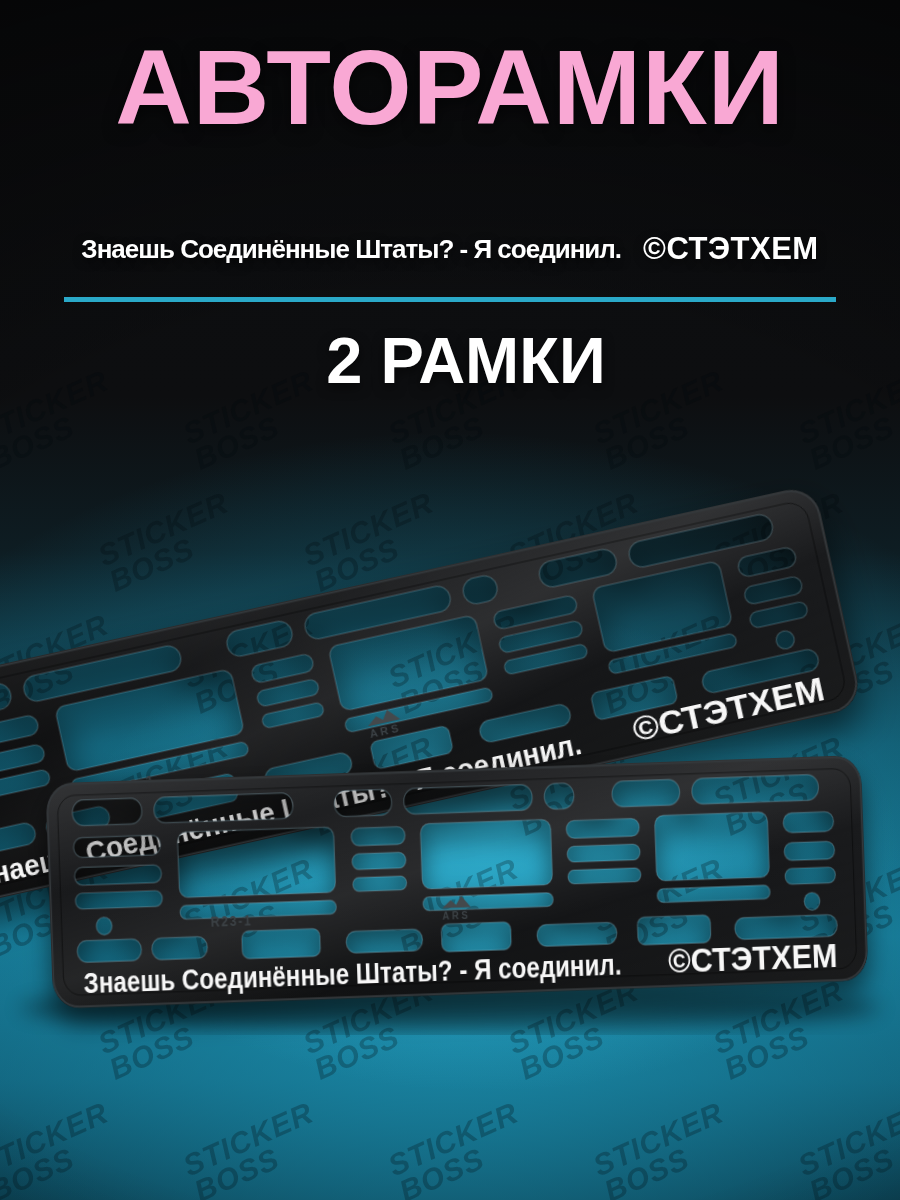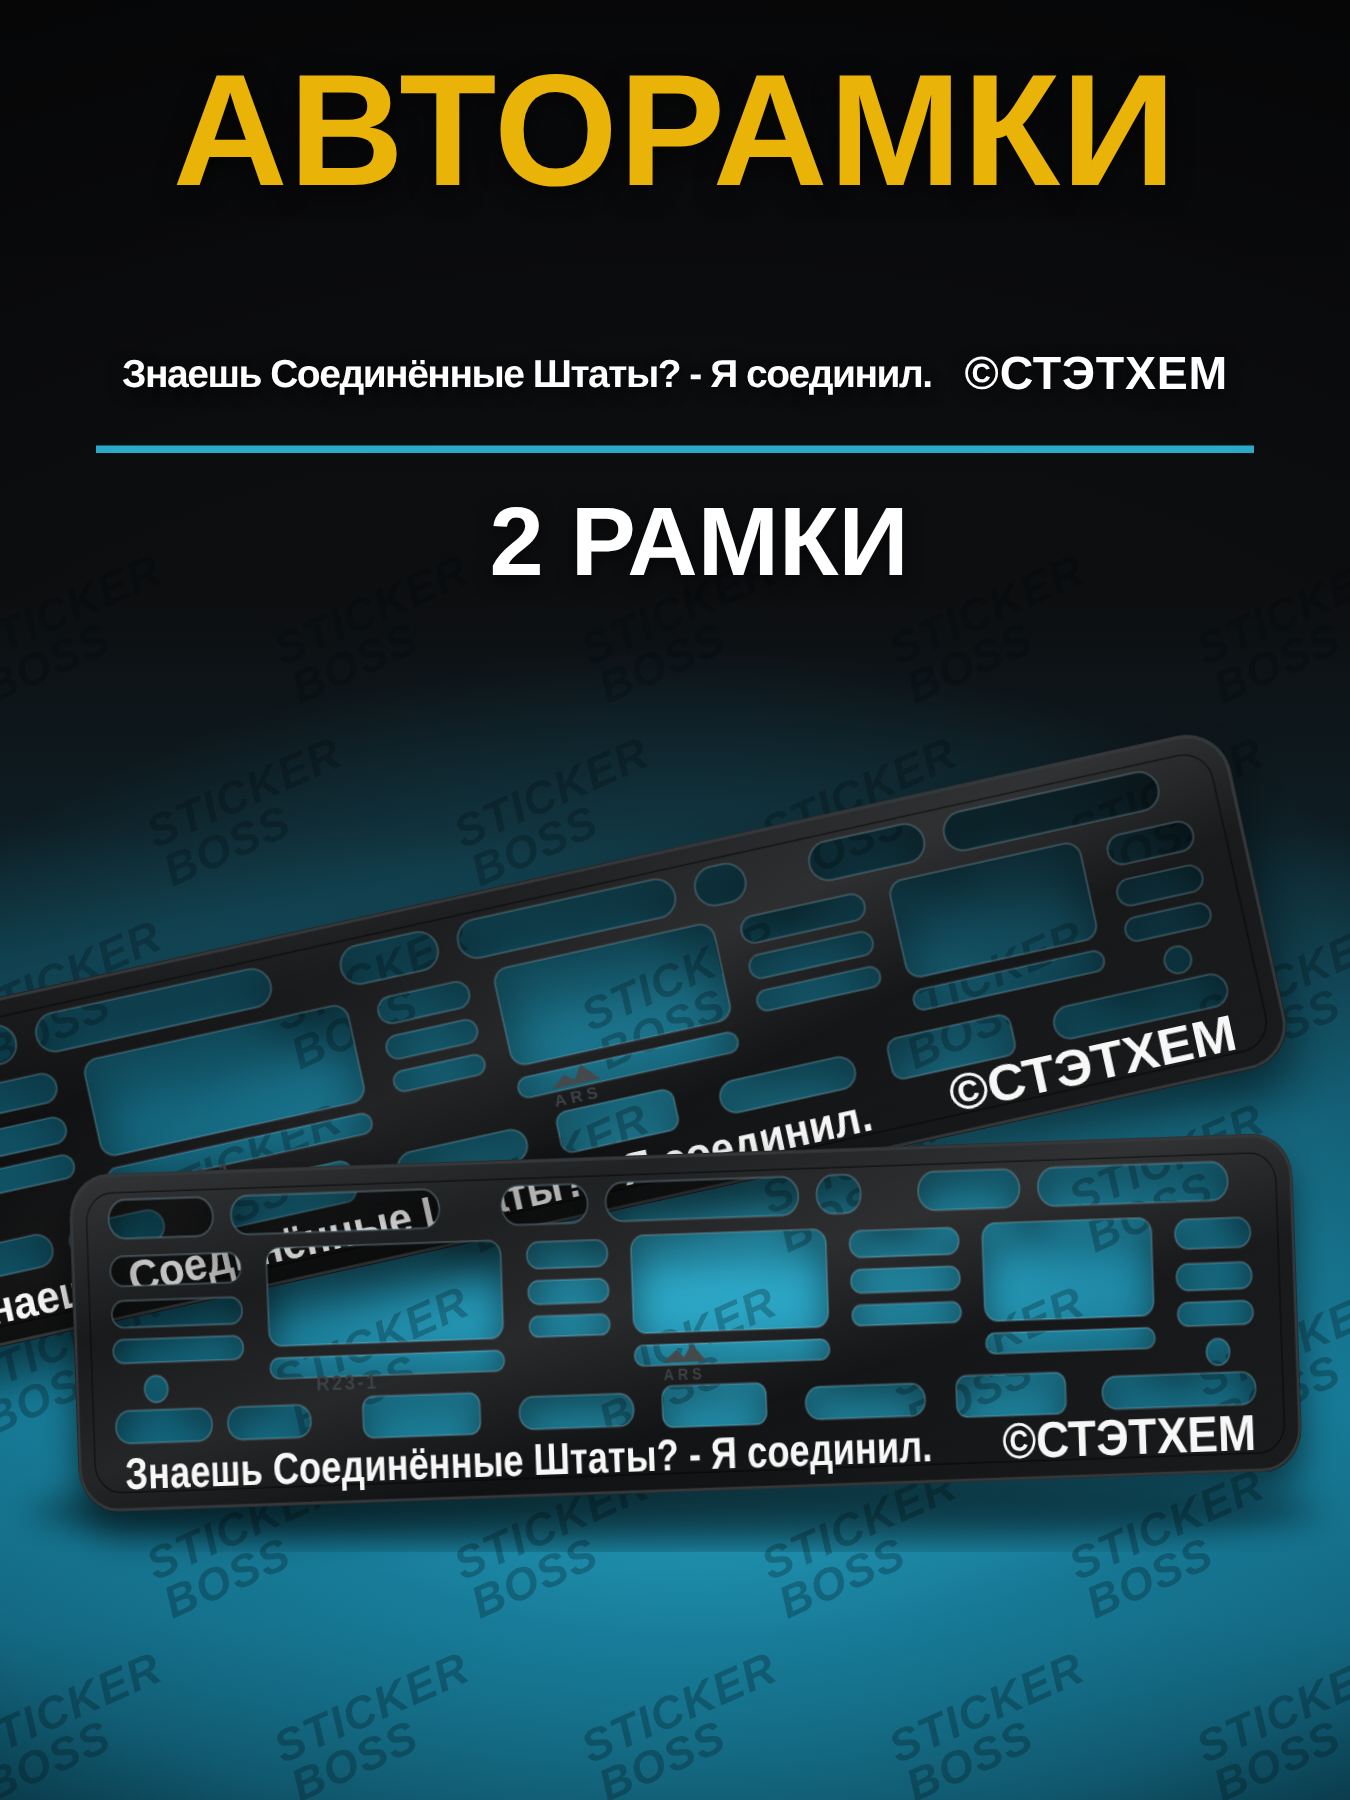--- a/index.html
+++ b/index.html
@@ -17,21 +17,21 @@
   }
   .wm-layer{position:absolute;inset:0;}
   .wm{
     position:absolute;width:125px;
     font-style:italic;font-weight:800;font-size:30px;line-height:.92;
     letter-spacing:1px;color:rgba(0,6,10,0.25);
     transform:rotate(-24deg);user-select:none;
   }
   .title{
     position:absolute;top:34px;left:0;width:100%;margin:0;
-    text-align:center;color:#eab308;font-weight:700;font-size:106px;line-height:1;
+    text-align:center;color:#f9a8d4;font-weight:700;font-size:106px;line-height:1;
     letter-spacing:1px;text-shadow:0 5px 16px rgba(0,0,0,.6);
   }
   .quote-row{
     position:absolute;top:231px;left:0;width:100%;
     display:flex;justify-content:center;align-items:center;gap:22px;
     color:#fff;text-shadow:0 3px 10px rgba(0,0,0,.6);
   }
   .quote-row .q{font-weight:700;font-size:26px;letter-spacing:-1px;white-space:nowrap;}
   .quote-row .b{font-weight:700;font-size:31px;letter-spacing:.5px;white-space:nowrap;}
   .divider{position:absolute;top:297px;left:64px;width:772px;height:5px;background:#2aa9c8;}

